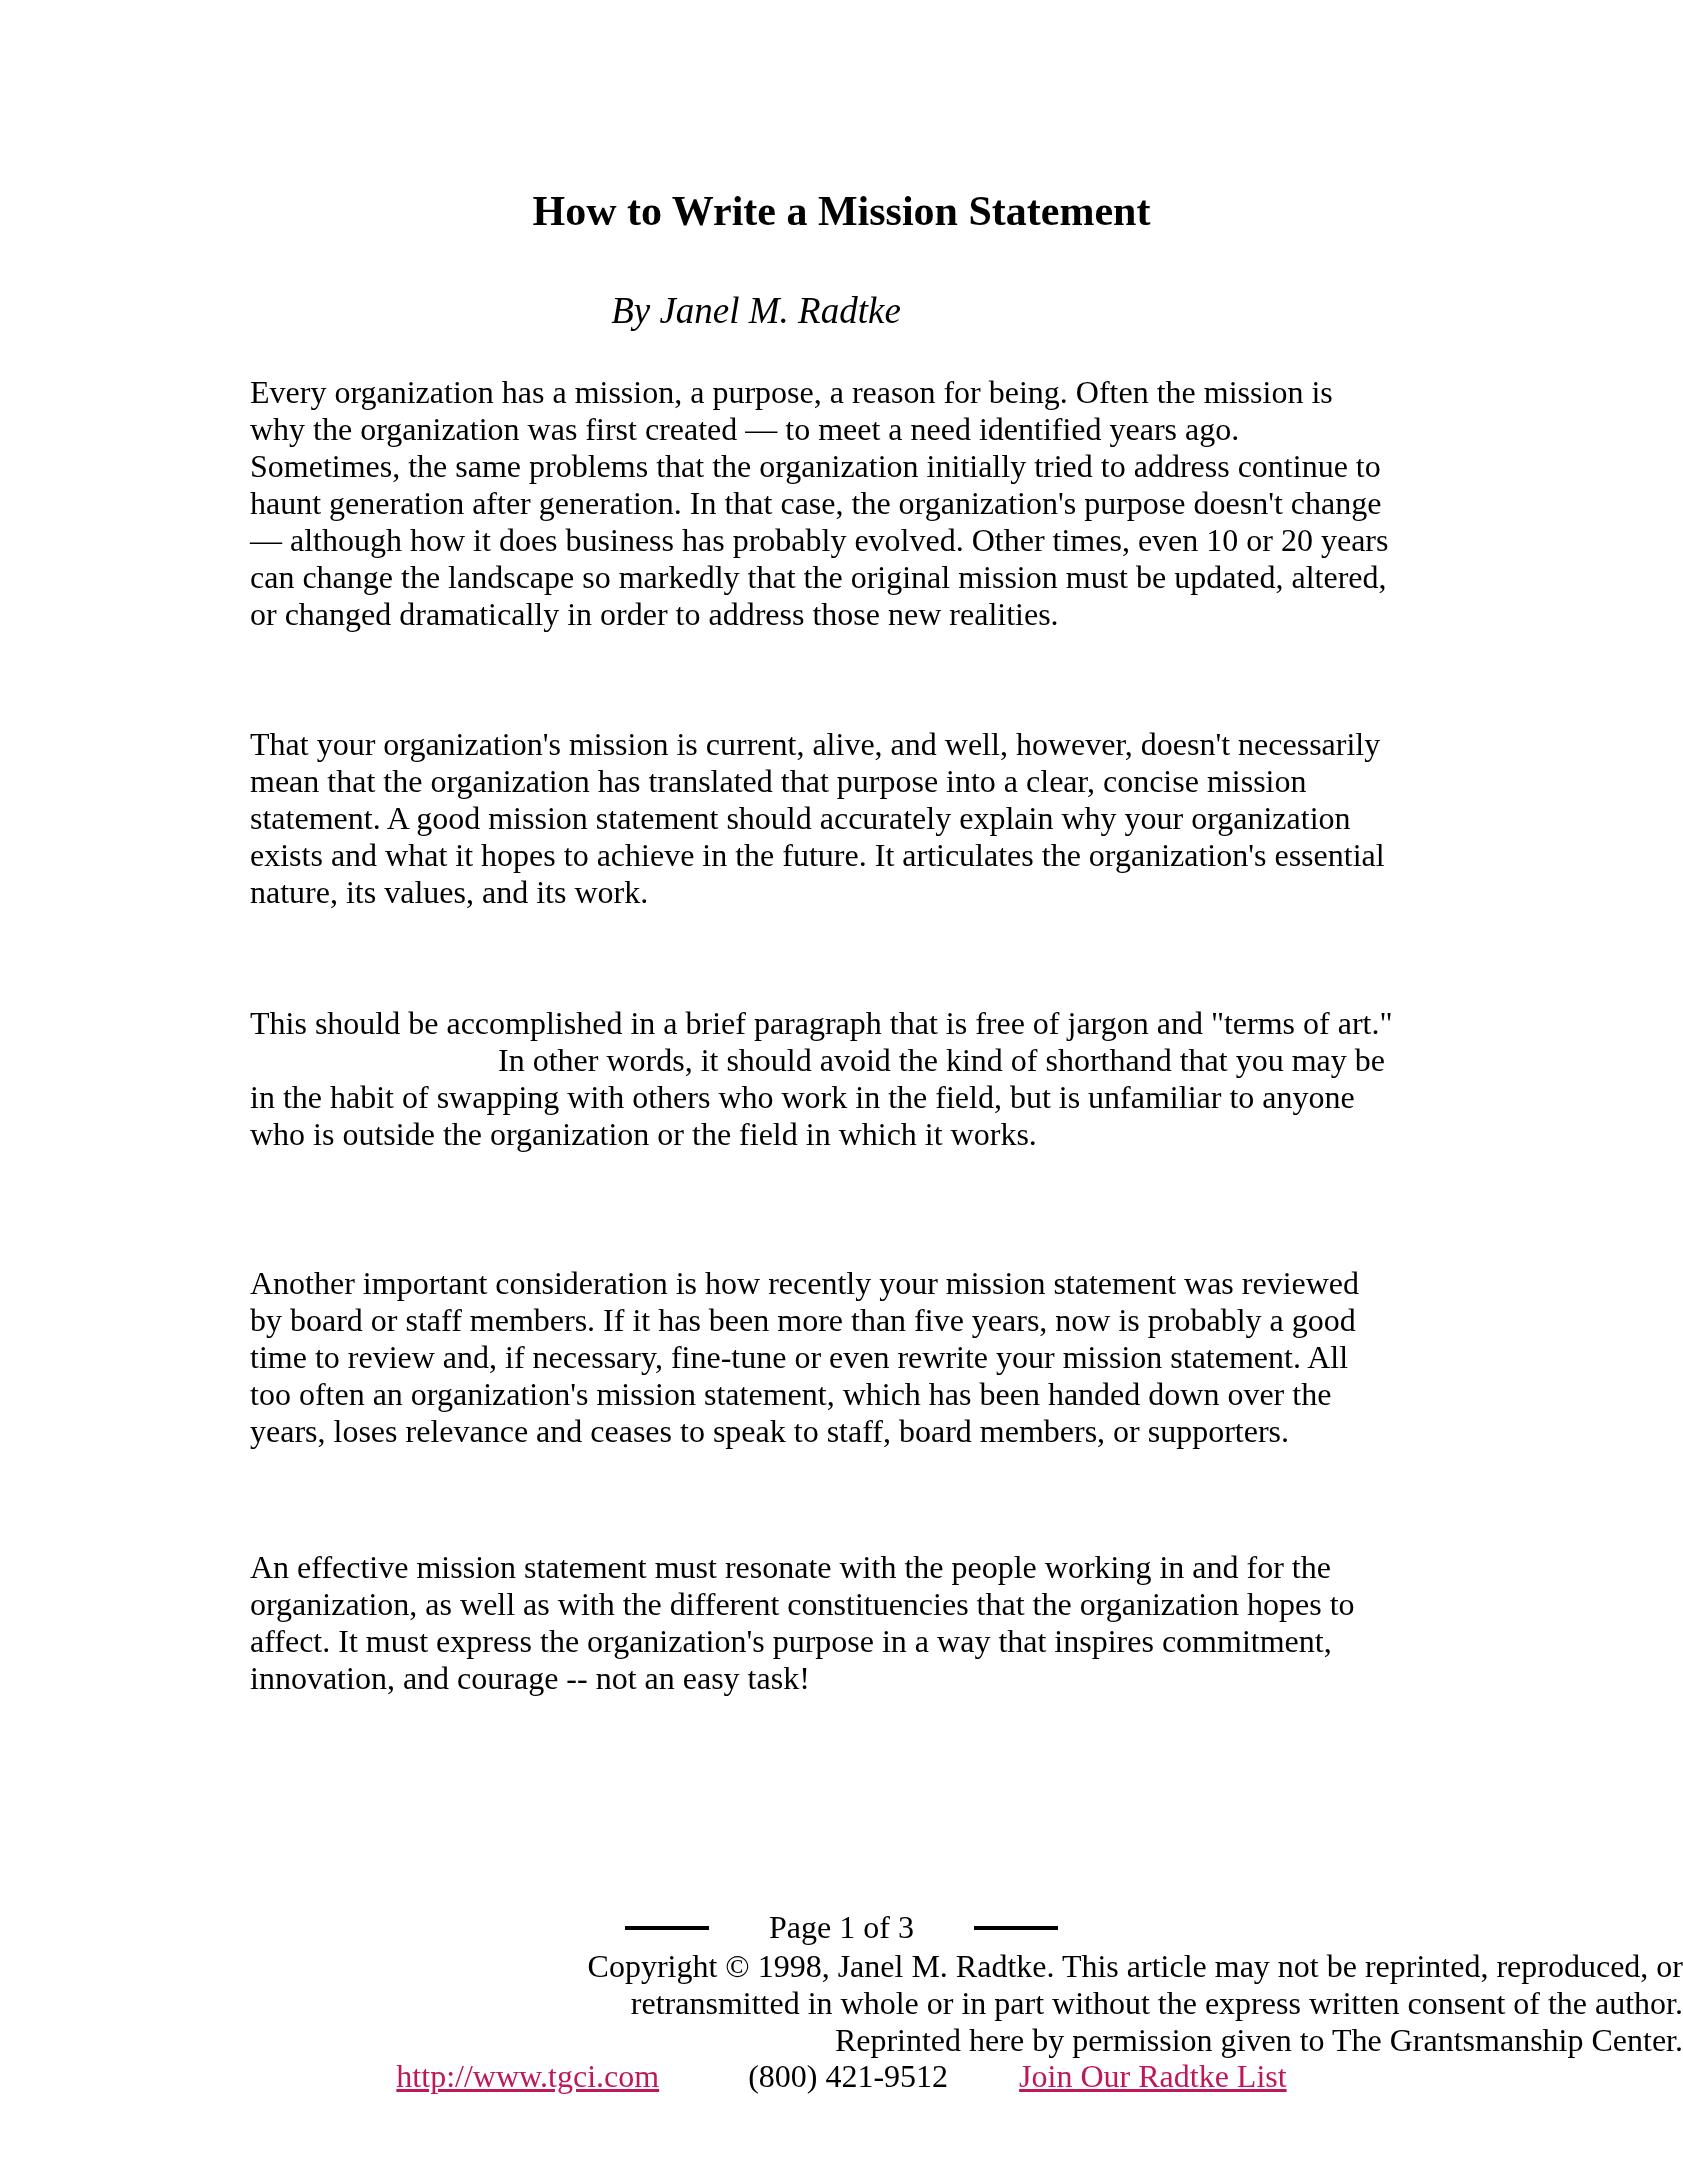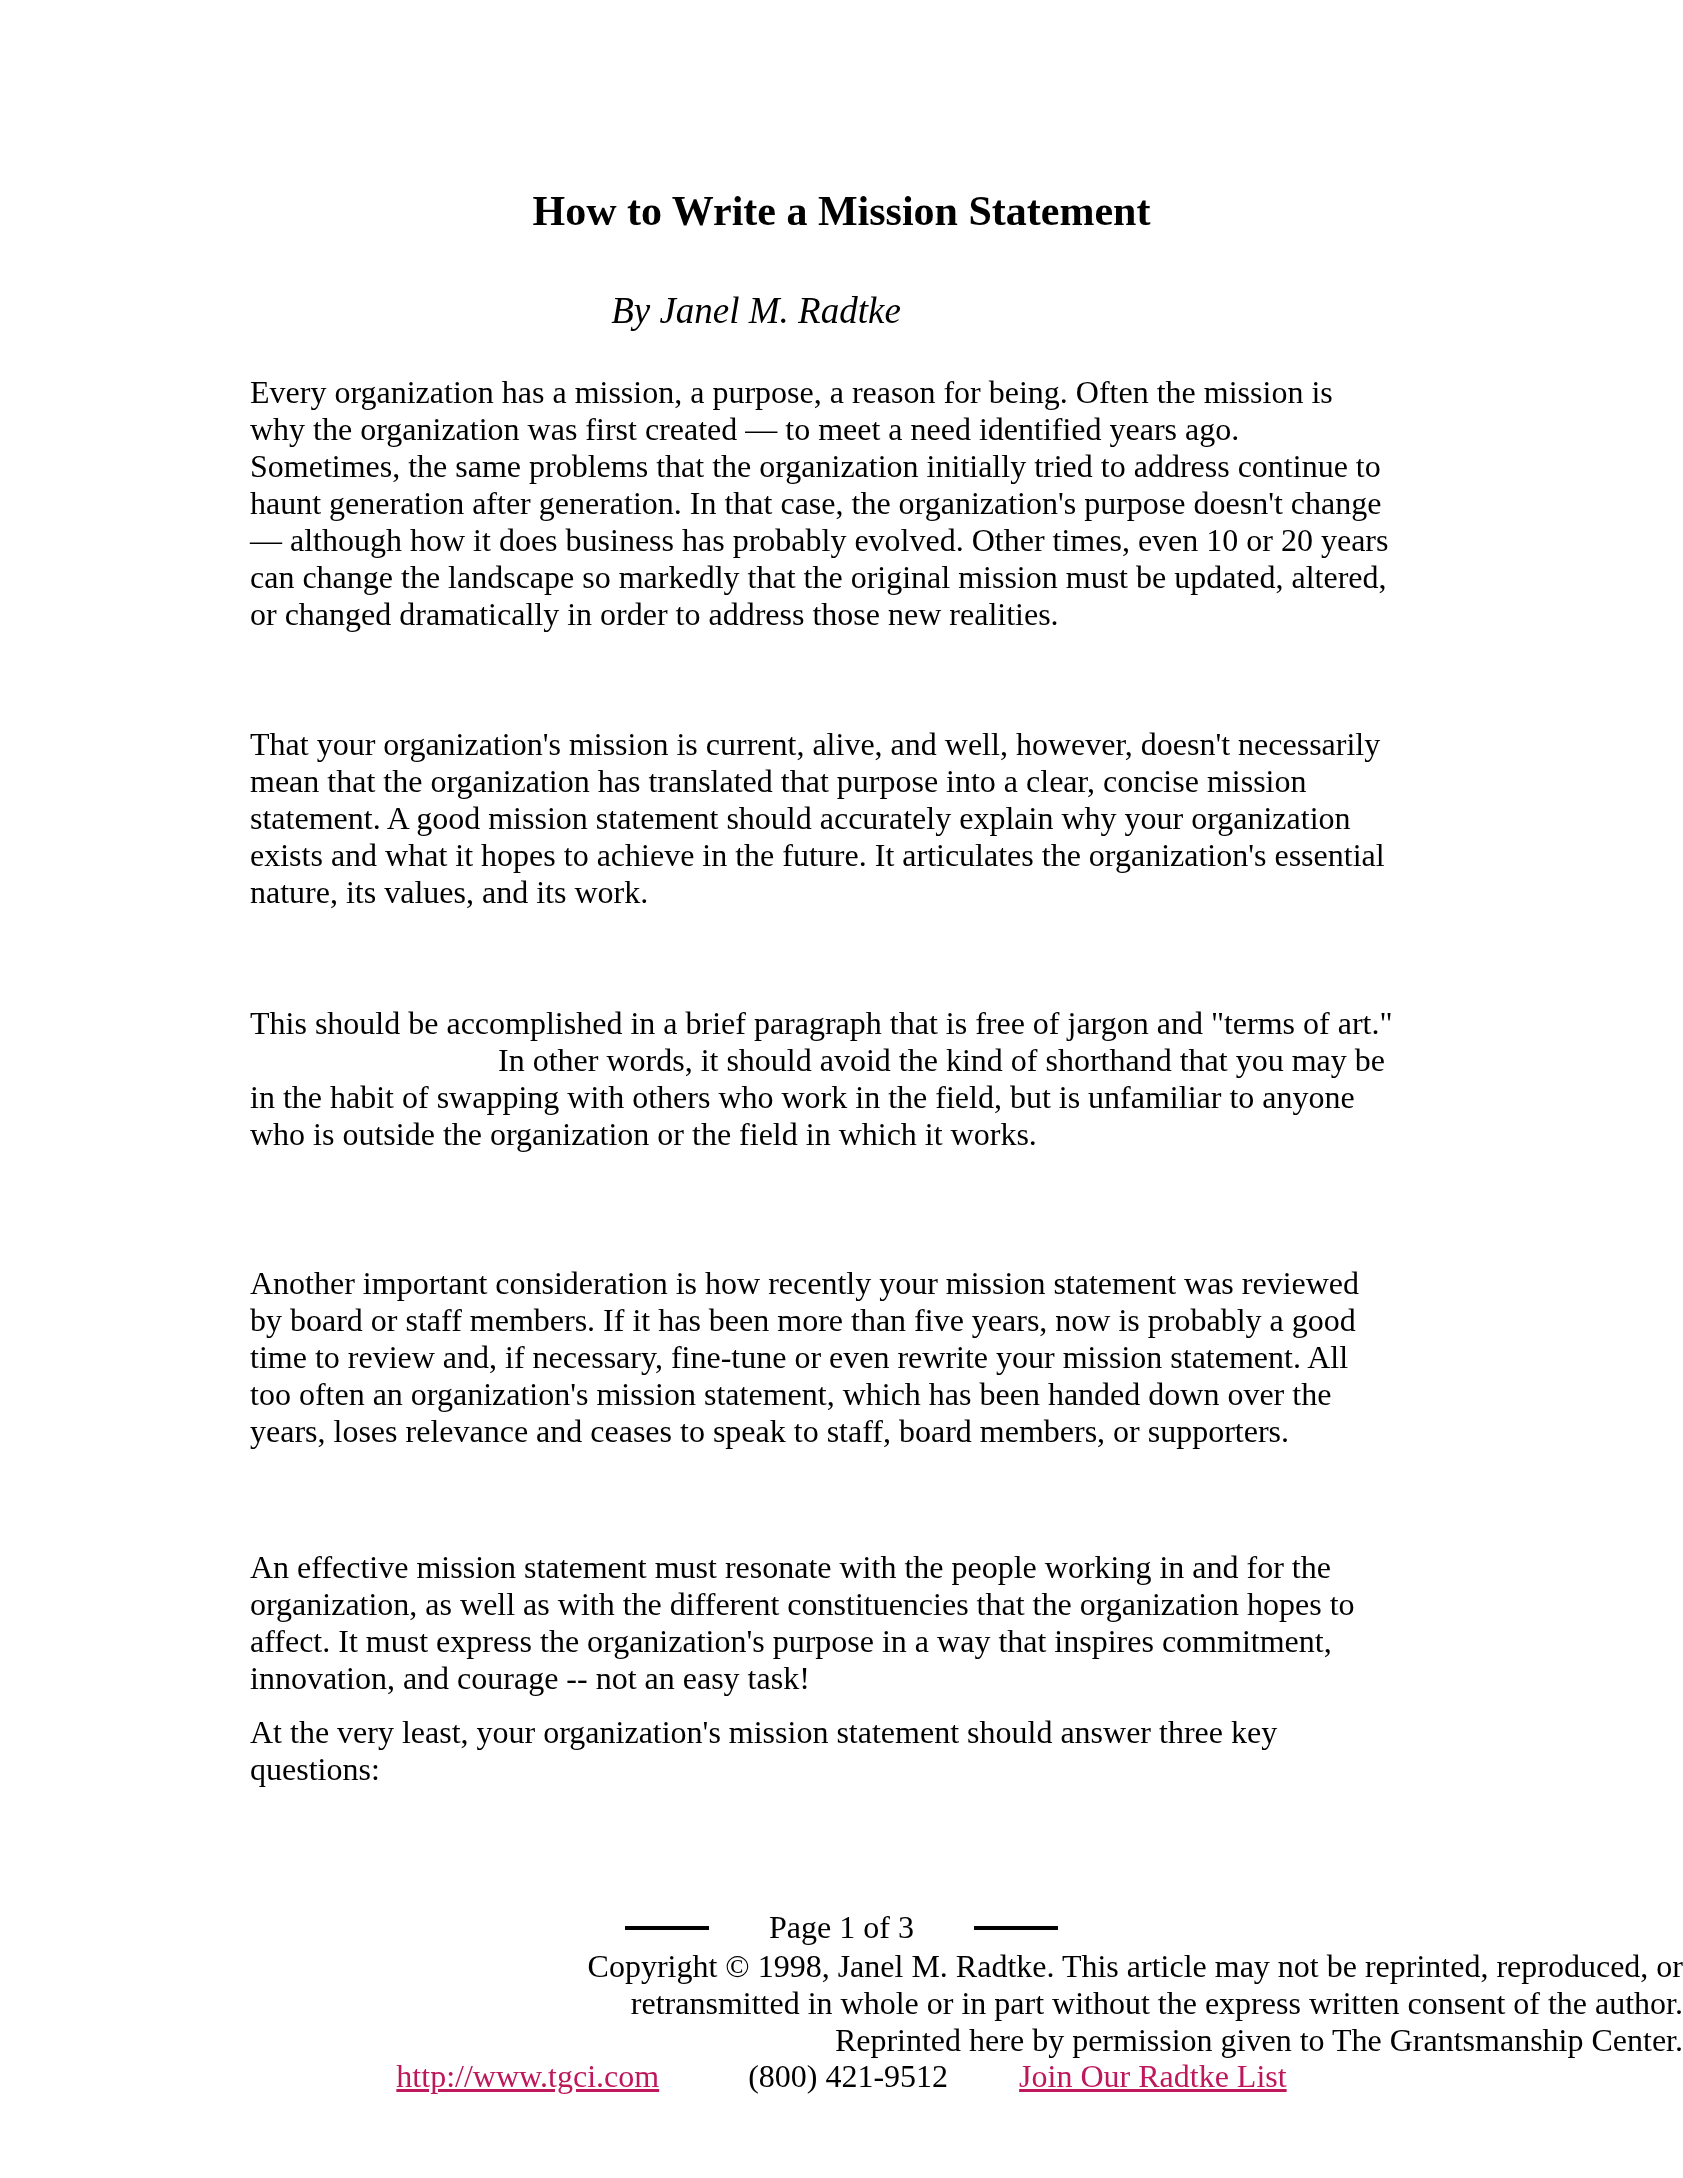--- a/index.html
+++ b/index.html
@@ -125,22 +125,20 @@
 who is outside the organization or the field in which it works.</div>
   <div class="para p4">Another important consideration is how recently your mission statement was reviewed
 by board or staff members. If it has been more than five years, now is probably a good
 time to review and, if necessary, fine-tune or even rewrite your mission statement. All
 too often an organization's mission statement, which has been handed down over the
 years, loses relevance and ceases to speak to staff, board members, or supporters.</div>
   <div class="para p5">An effective mission statement must resonate with the people working in and for the
 organization, as well as with the different constituencies that the organization hopes to
 affect. It must express the organization's purpose in a way that inspires commitment,
 innovation, and courage -- not an easy task!</div>
-  <div class="para p6">At the very least, your organization's mission statement should answer three key
-questions:</div>
 
   <div class="page-number-line">
     <span class="footer-rule rule-left"></span>
     <span>Page 1 of 3</span>
     <span class="footer-rule rule-right"></span>
   </div>
 
   <div class="footer-block">Copyright © 1998, Janel M. Radtke. This article may not be reprinted, reproduced, or
 retransmitted in whole or in part without the express written consent of the author.
 Reprinted here by permission given to The Grantsmanship Center.</div>

